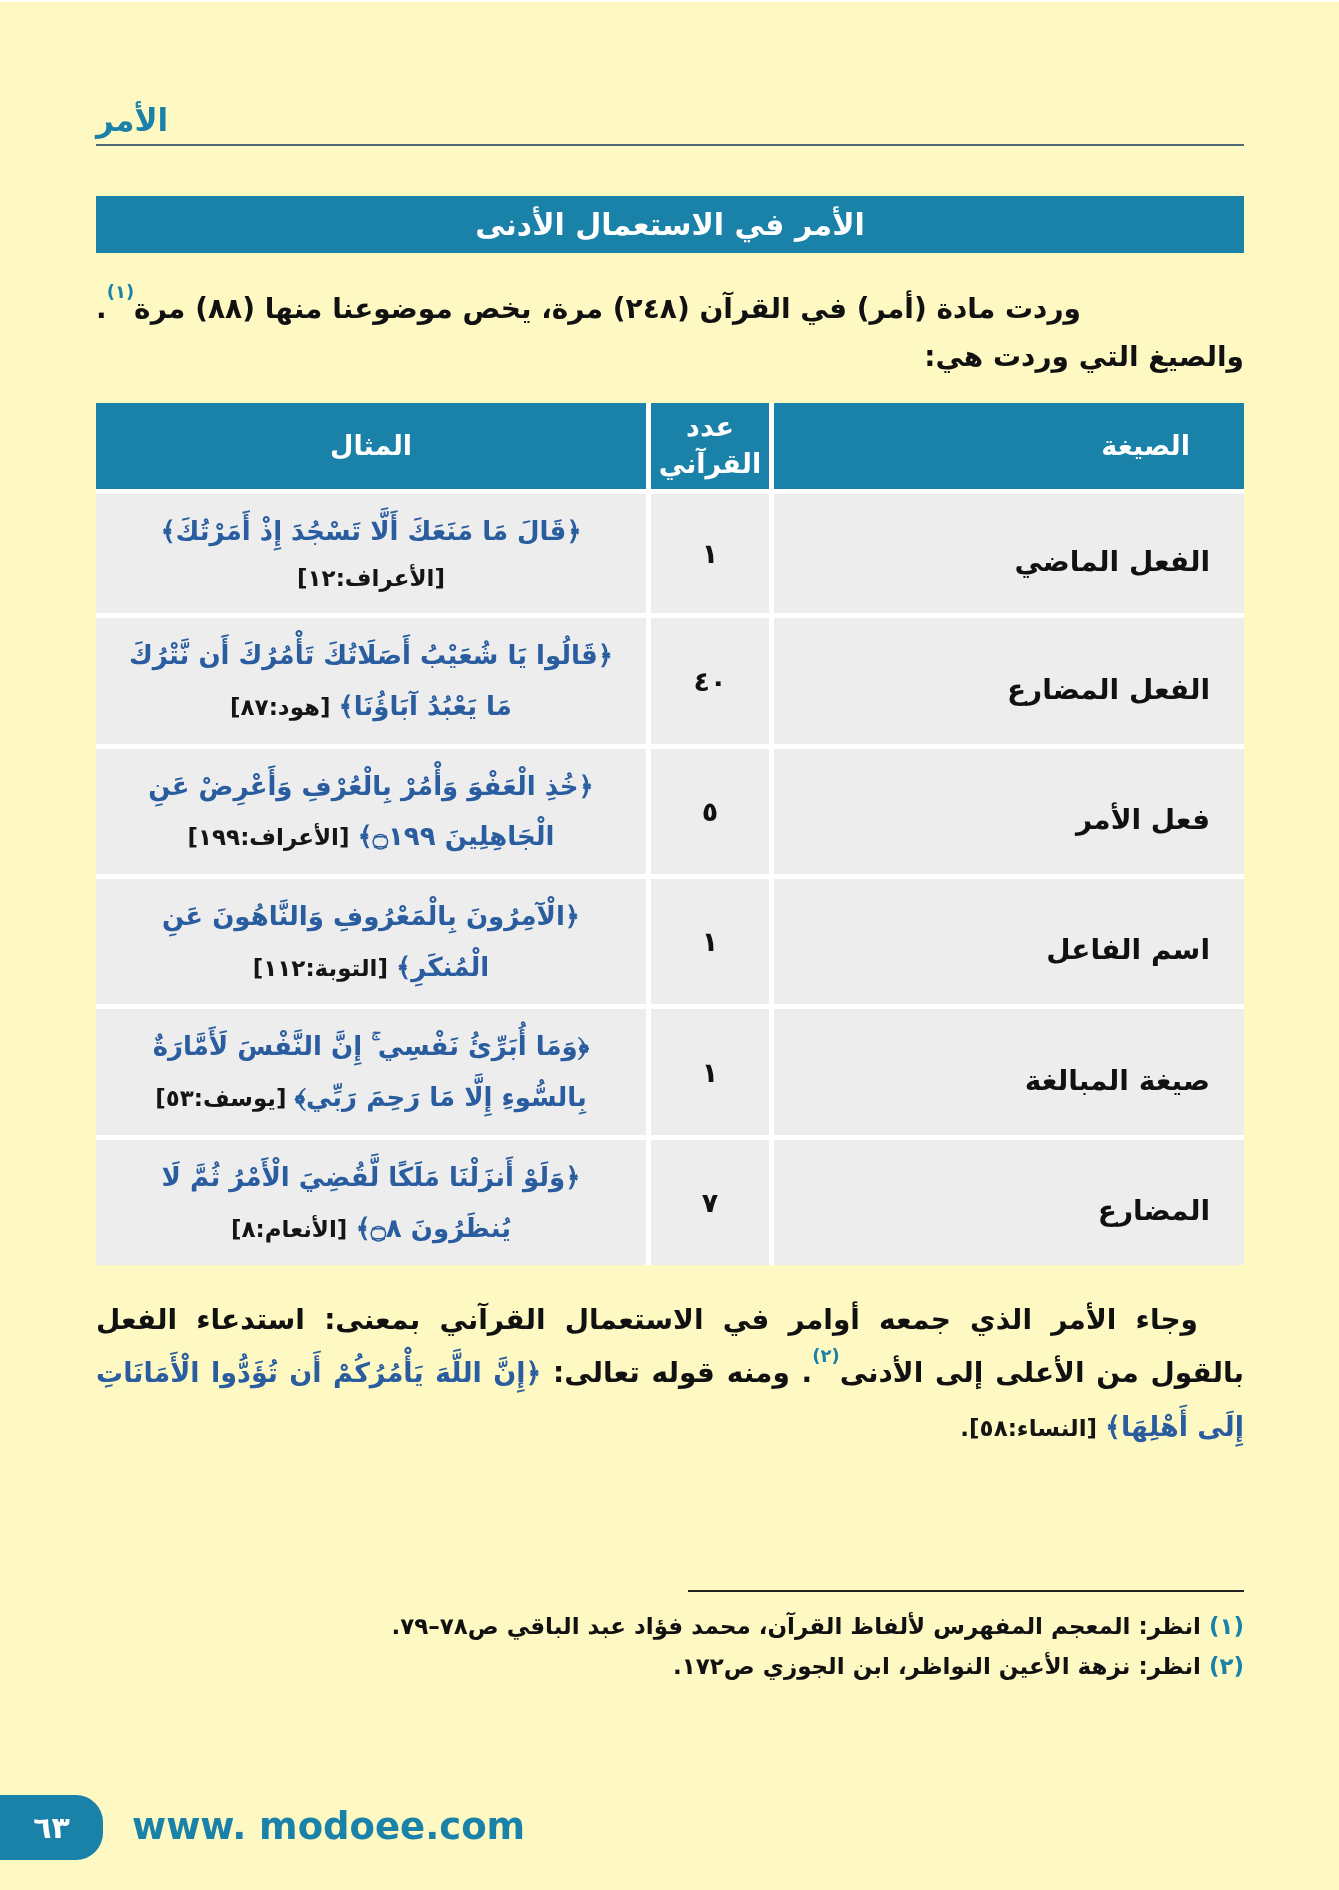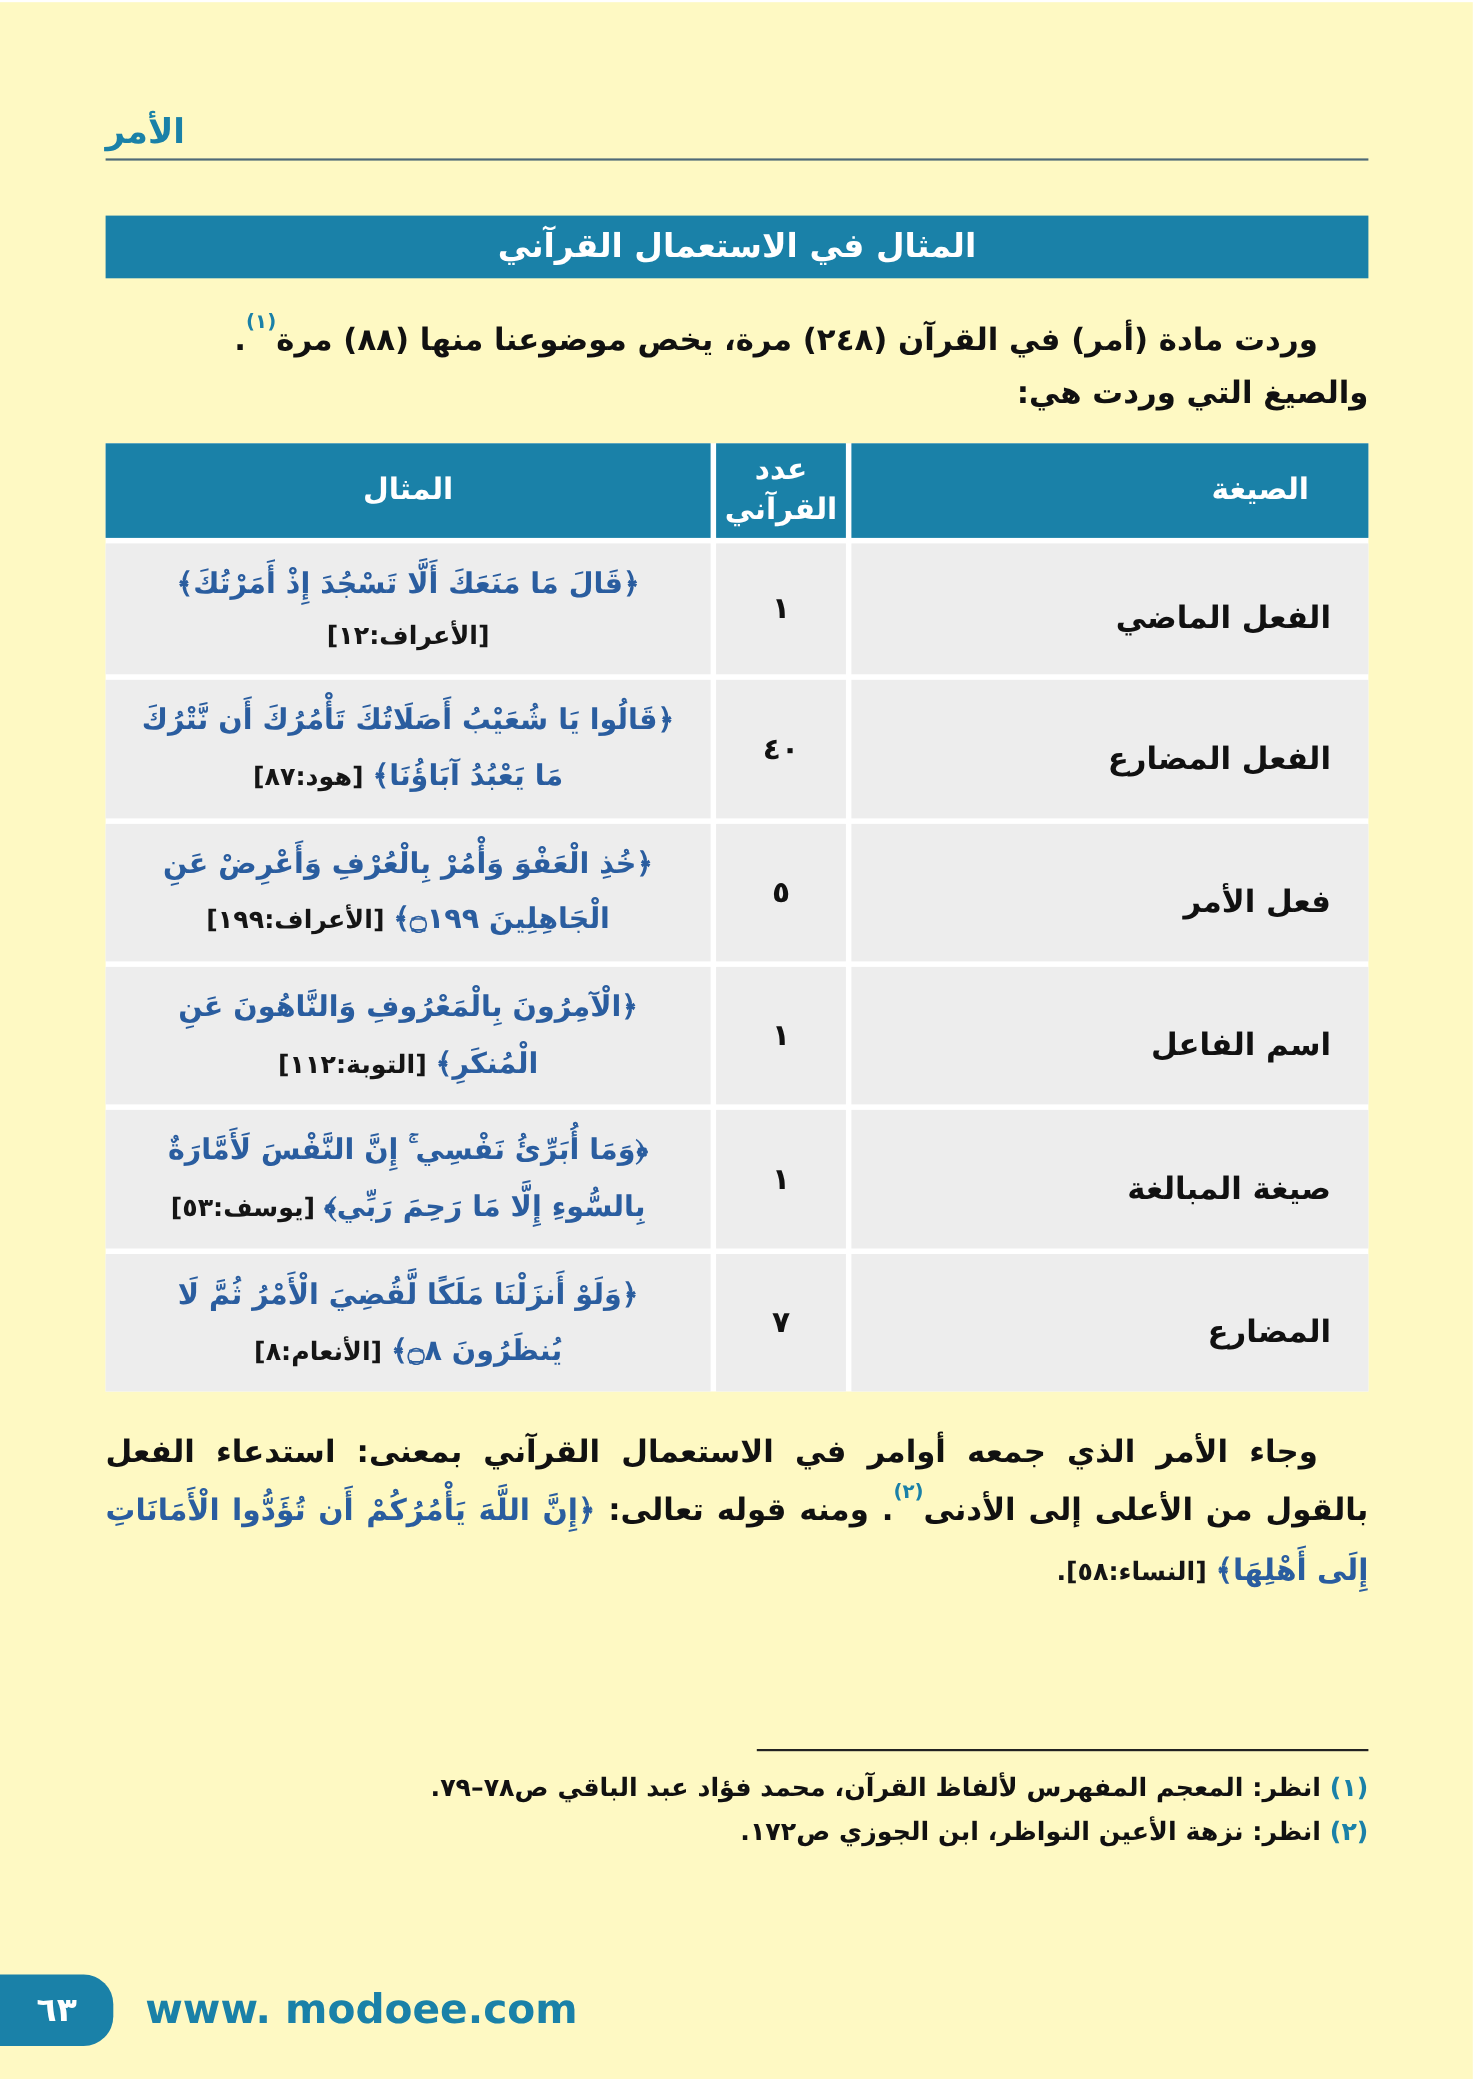--- a/index.html
+++ b/index.html
@@ -20,21 +20,21 @@
   .rh-title { display:inline-block; color:#1a81a8; font-size:31px; font-weight:bold; }
 
   
   .banner {
     margin-top:50px; height:57px; background:#1a81a8;
     display:flex; align-items:center; justify-content:center;
   }
   .banner span { color:#ffffff; font-size:30px; font-weight:bold; }
 
   
-  .intro { direction:rtl; text-align:right; margin-top:34px; font-size:28px; font-weight:bold; line-height:1.6; text-indent:46px; }
+  .intro { direction:rtl; text-align:left; margin-top:34px; font-size:28px; font-weight:bold; line-height:1.6; text-indent:46px; }
   .intro2 { direction:rtl; text-align:right; margin-top:8px; font-size:28px; font-weight:bold; }
   .fn-ref { color:#1a81a8; font-size:18px; font-weight:bold; position:relative; top:-10px; }
 
   
   .qtable {
     margin-top:30px;
     display:grid;
     grid-template-columns:470px 118px 1fr;
     gap:5px;
     direction:rtl;
@@ -95,21 +95,21 @@
 <body>
 
 <div class="page">
   <div class="content">
 
     <div class="running-head">
       <span class="rh-title">الأمر</span>
     </div>
 
     <div class="banner">
-      <span>المثال في الاستعمال القرآني</span>
+      <span>الأمر في الاستعمال الأدنى</span>
     </div>
 
     <p class="intro"><span>وردت مادة (أمر) في القرآن (٢٤٨) مرة، يخص موضوعنا منها (٨٨) مرة</span><sup class="fn-ref">(١)</sup><span>.</span></p>
 
     <p class="intro2">والصيغ التي وردت هي:</p>
 
     <div class="qtable">
 
       <div class="th form-h">الصيغة</div>
       <div class="th">عدد القرآني</div>

